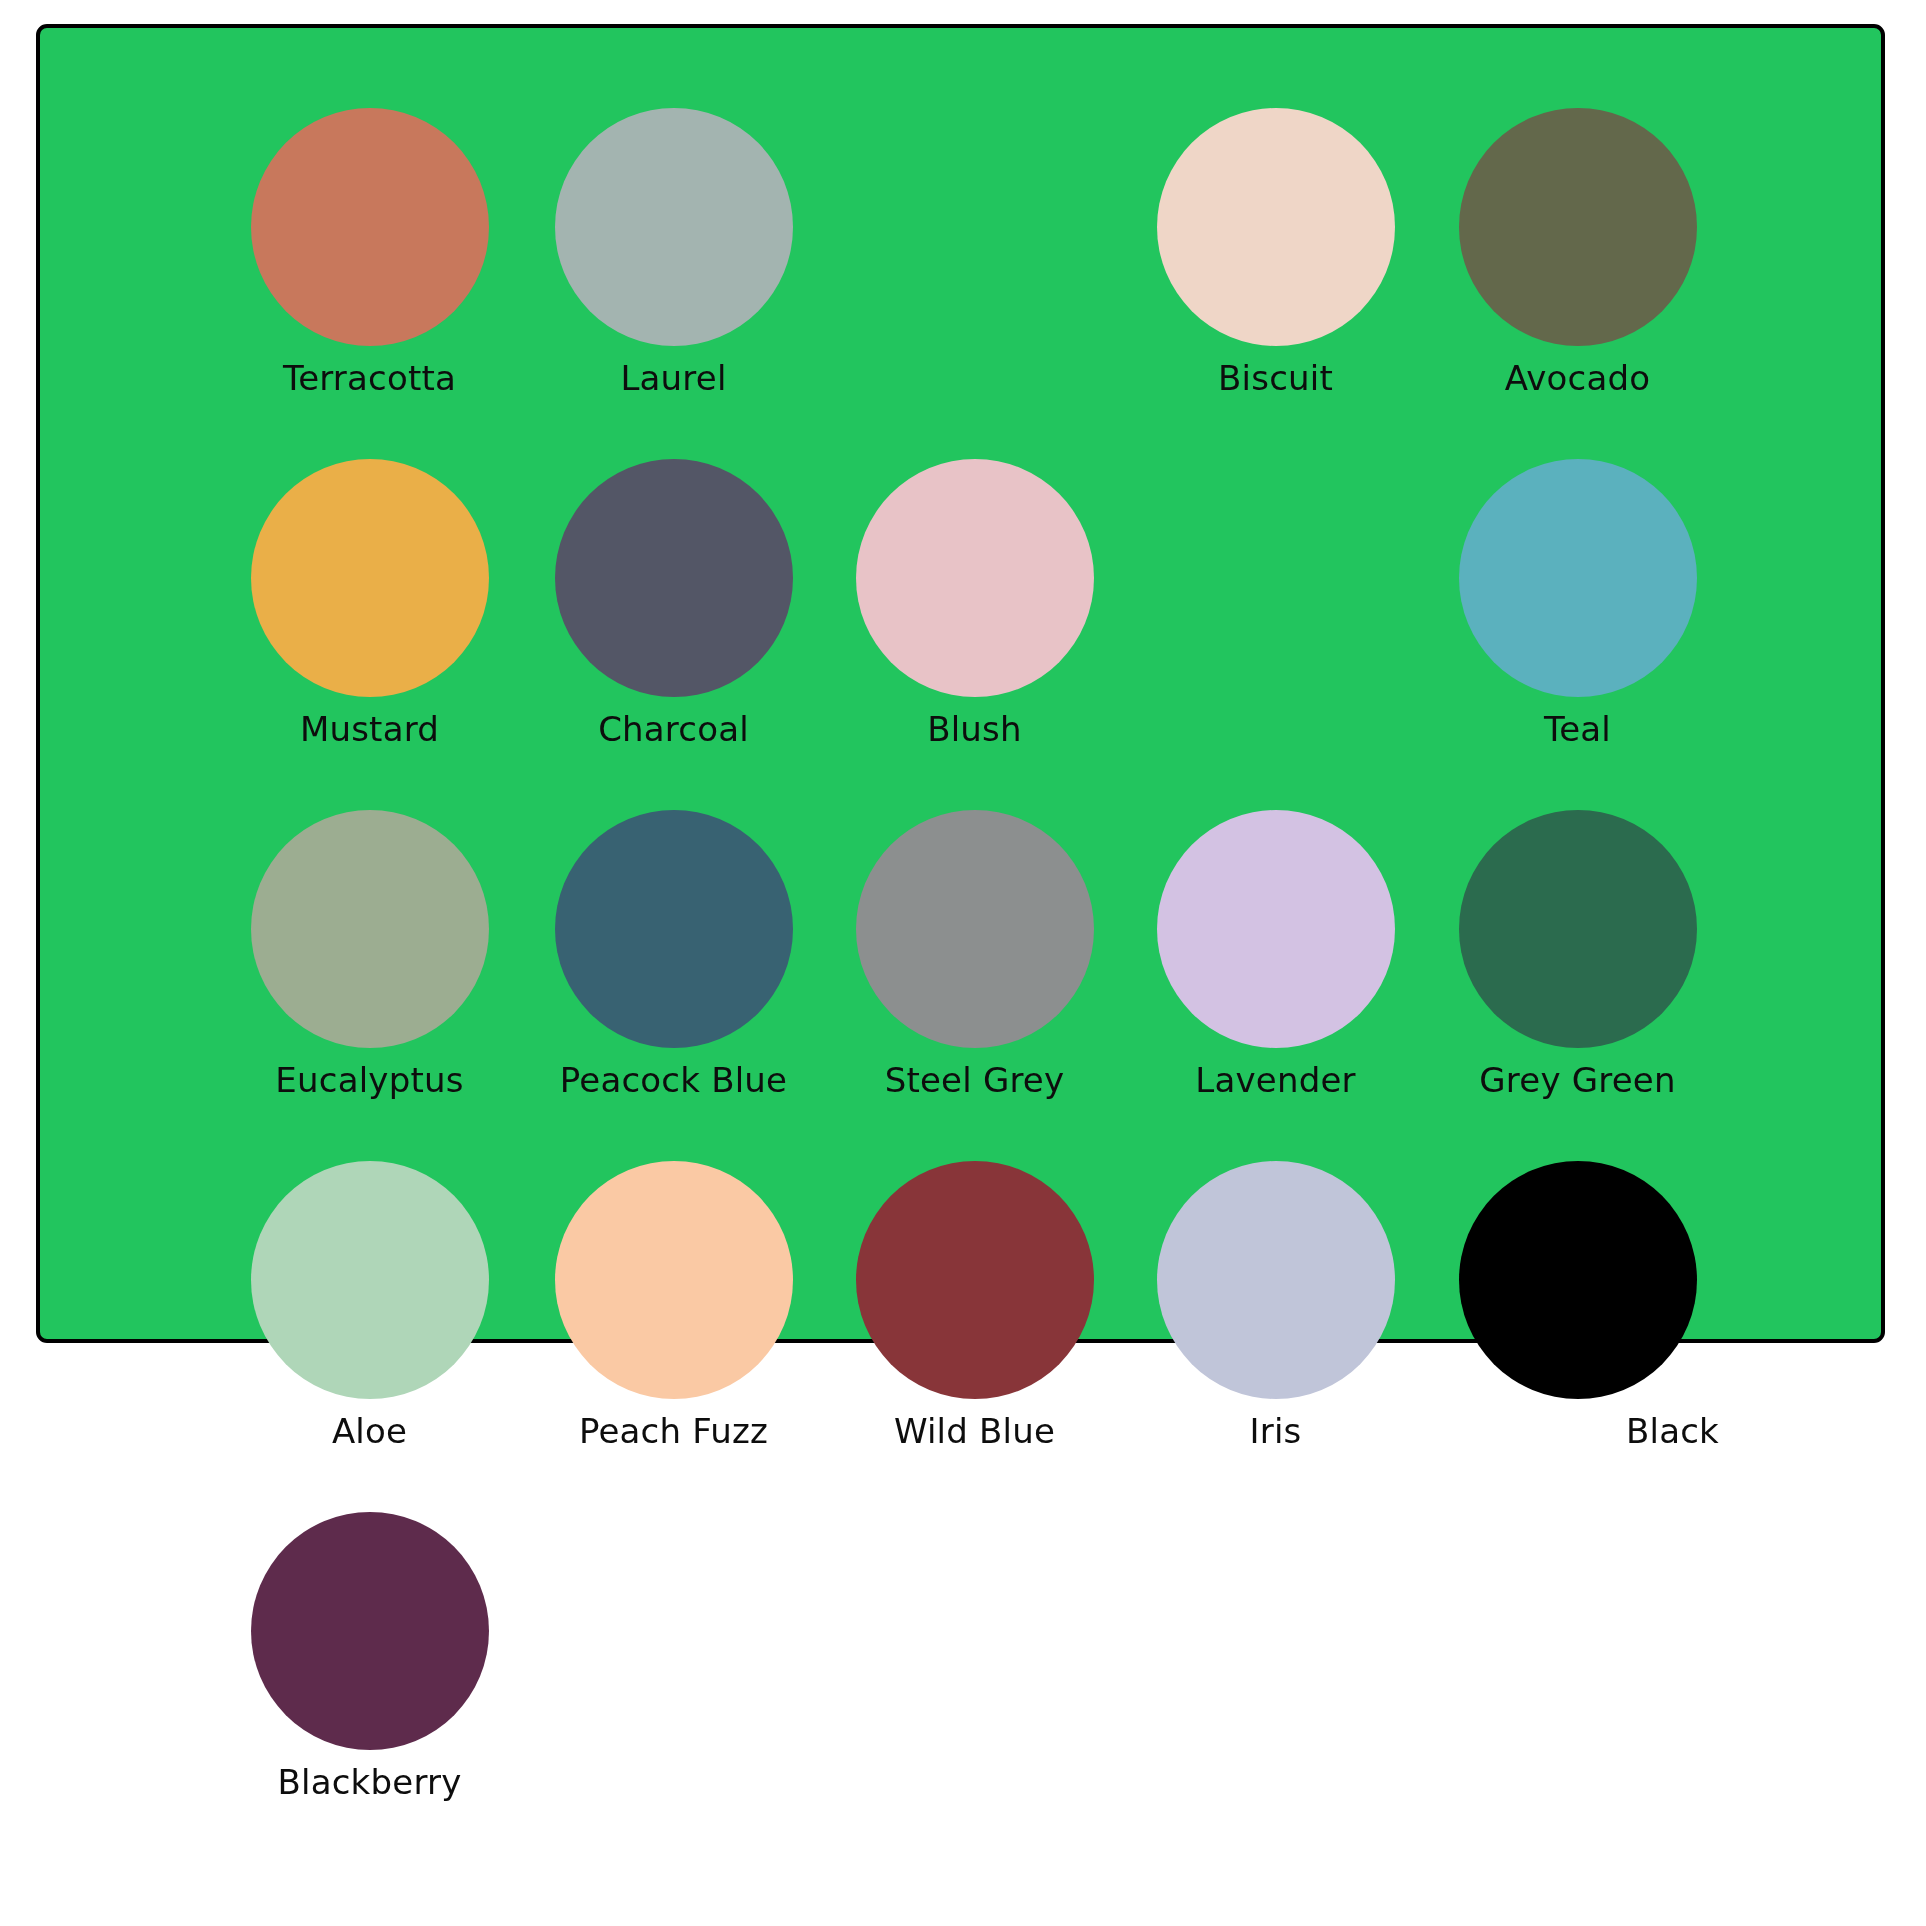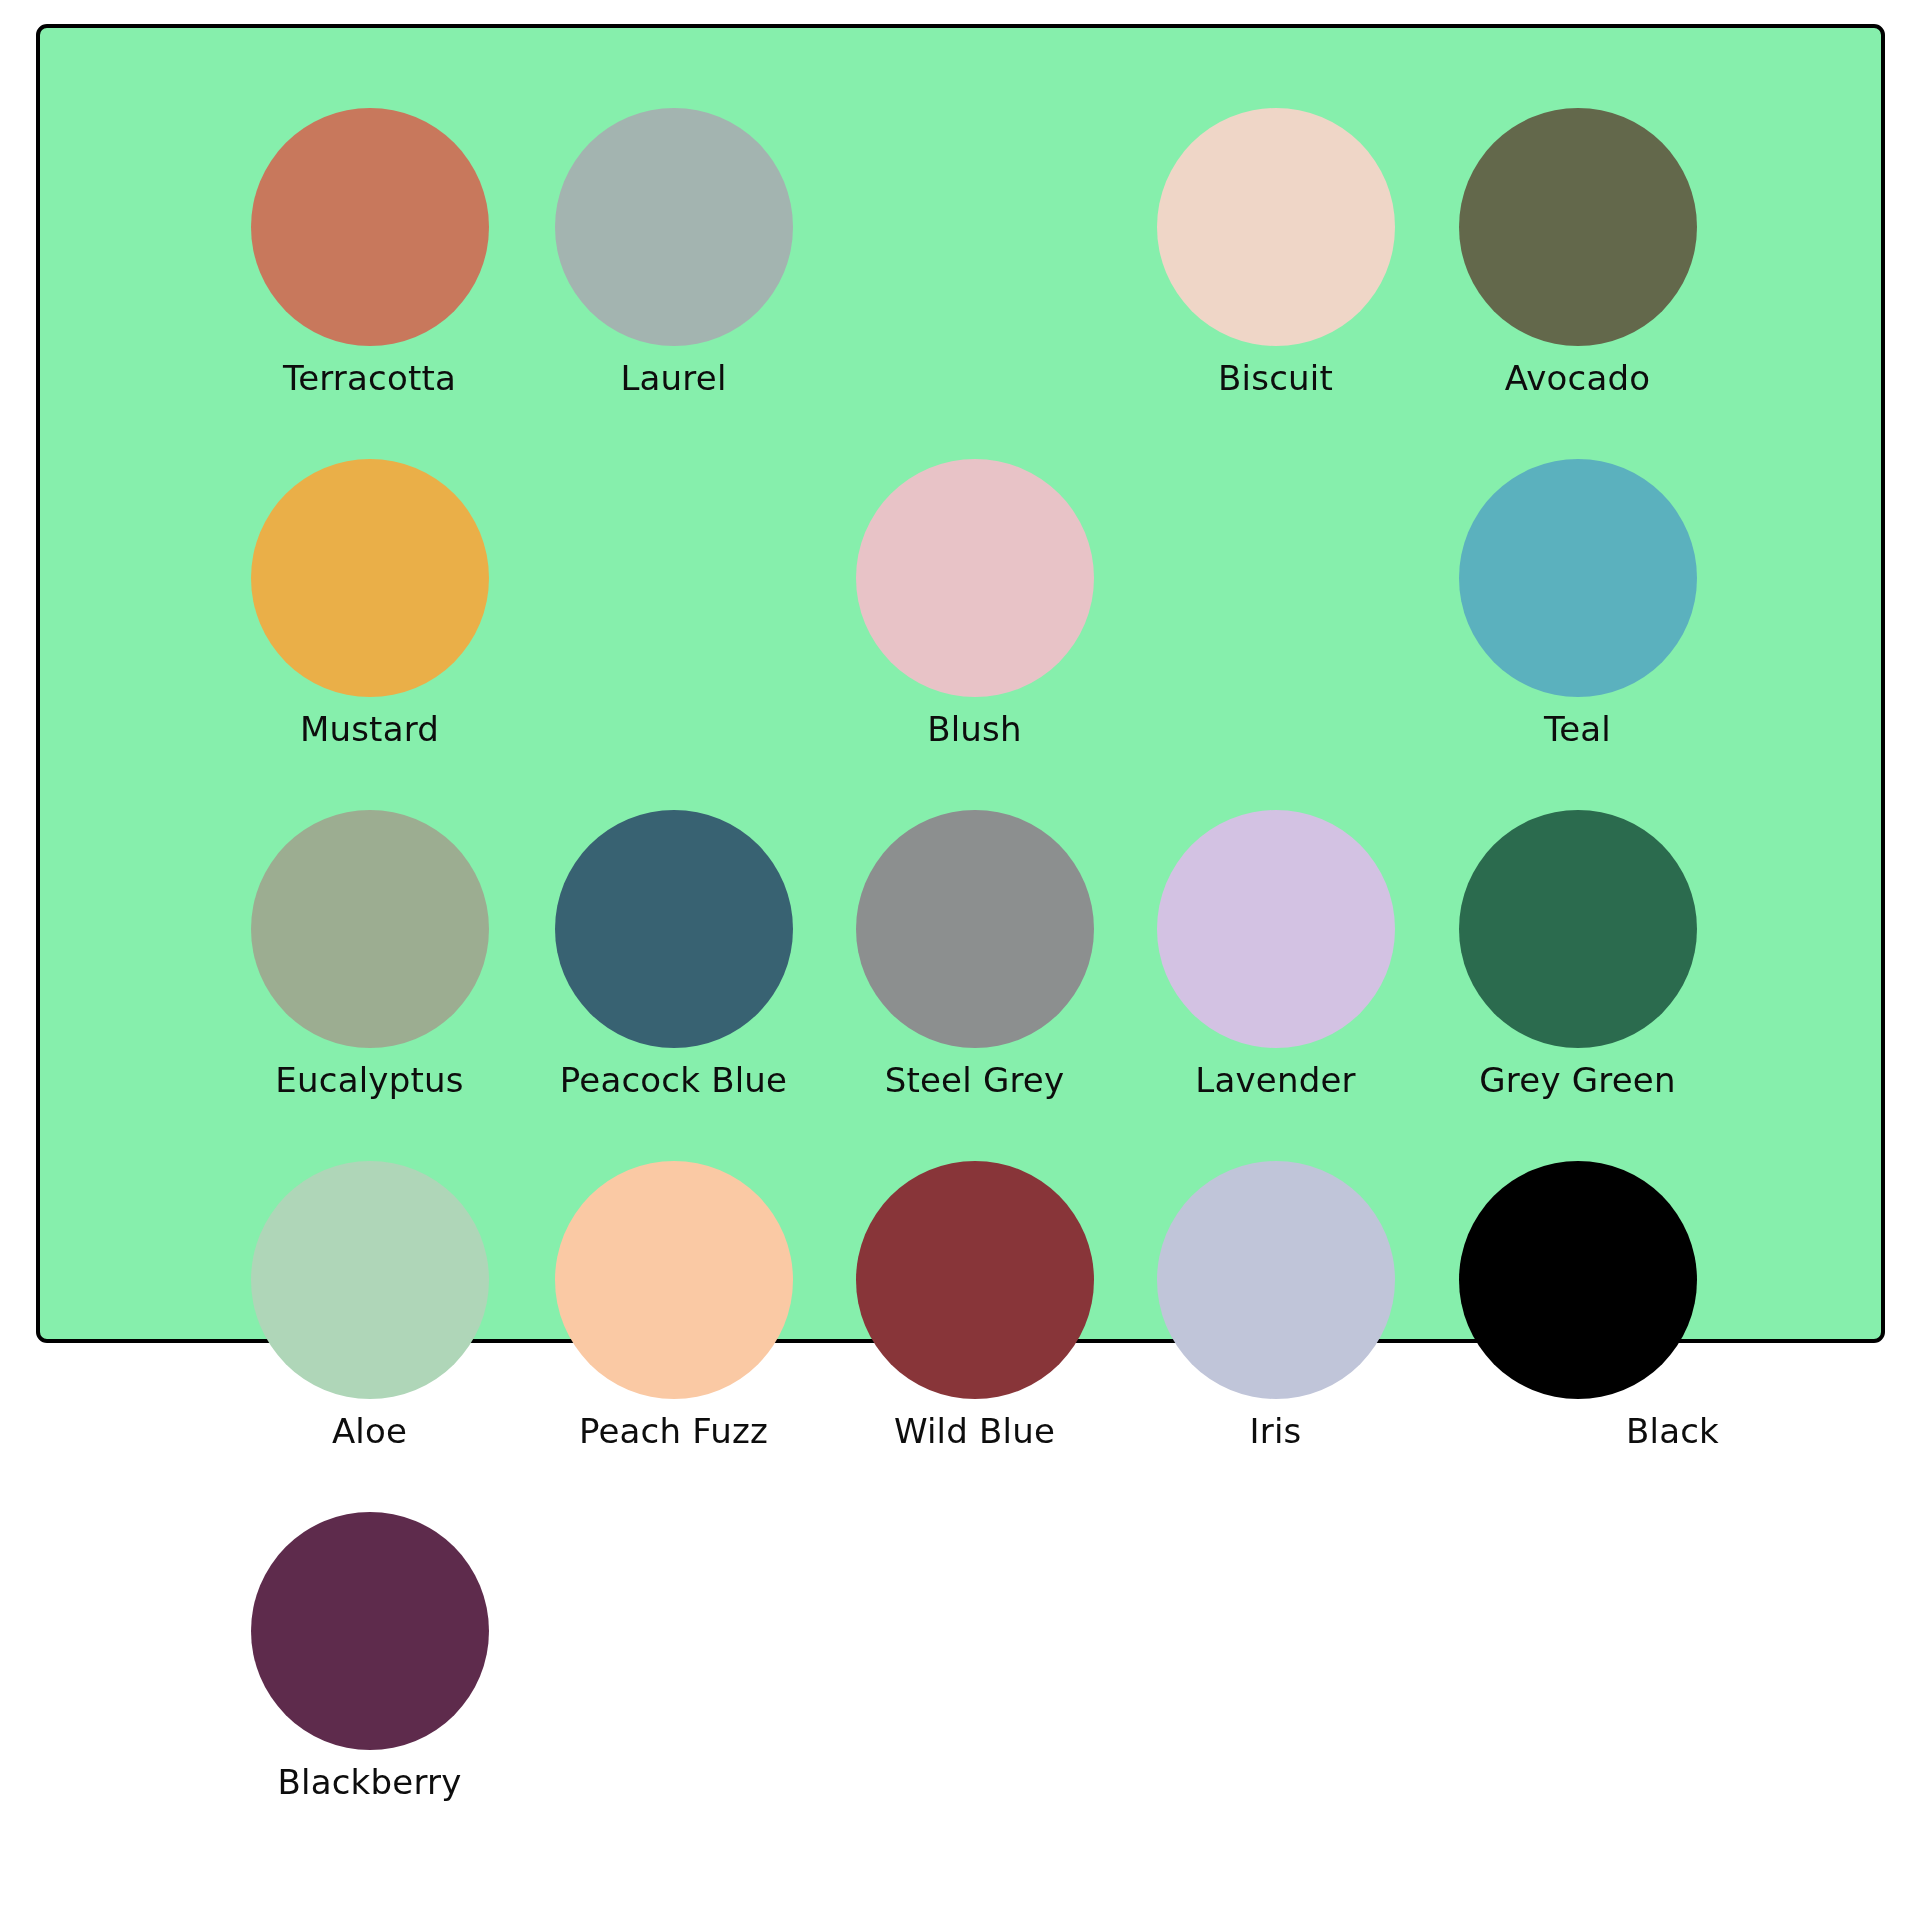--- a/index.html
+++ b/index.html
@@ -16,21 +16,21 @@
 
   #palette-frame {
     position: absolute;
     left: 36px;
     top: 24px;
     width: 1849px;
     height: 1319px;
     box-sizing: border-box;
     border: 4.3px solid #000000;
     border-radius: 11px;
-    background: #86efac;
+    background: #22c55e;
   }
 
   #swatch-grid {
     position: absolute;
     left: 0;
     top: 0;
     width: 100%;
     height: 100%;
   }
 
@@ -78,20 +78,24 @@
         <span class="swatch-label">Biscuit</span>
       </div>
       <div class="swatch-cell" style="left: 1396px; top: 80px;">
         <span class="swatch-circle" style="background: rgb(99, 104, 75); width: 238px; height: 238px;"></span>
         <span class="swatch-label">Avocado</span>
       </div>
       <div class="swatch-cell" style="left: 188px; top: 431px;">
         <span class="swatch-circle" style="background: rgb(234, 175, 72); width: 238px; height: 238px;"></span>
         <span class="swatch-label">Mustard</span>
       </div>
+      <div class="swatch-cell" style="left: 492px; top: 431px;">
+        <span class="swatch-circle" style="background: rgb(83, 86, 102); width: 238px; height: 238px;"></span>
+        <span class="swatch-label">Charcoal</span>
+      </div>
       <div class="swatch-cell" style="left: 793px; top: 431px;">
         <span class="swatch-circle" style="background: rgb(232, 195, 199); width: 238px; height: 238px;"></span>
         <span class="swatch-label">Blush</span>
       </div>
       <div class="swatch-cell" style="left: 1396px; top: 431px;">
         <span class="swatch-circle" style="background: rgb(91, 177, 190); width: 238px; height: 238px;"></span>
         <span class="swatch-label">Teal</span>
       </div>
       <div class="swatch-cell" style="left: 188px; top: 782px;">
         <span class="swatch-circle" style="background: rgb(156, 173, 145); width: 238px; height: 238px;"></span>

